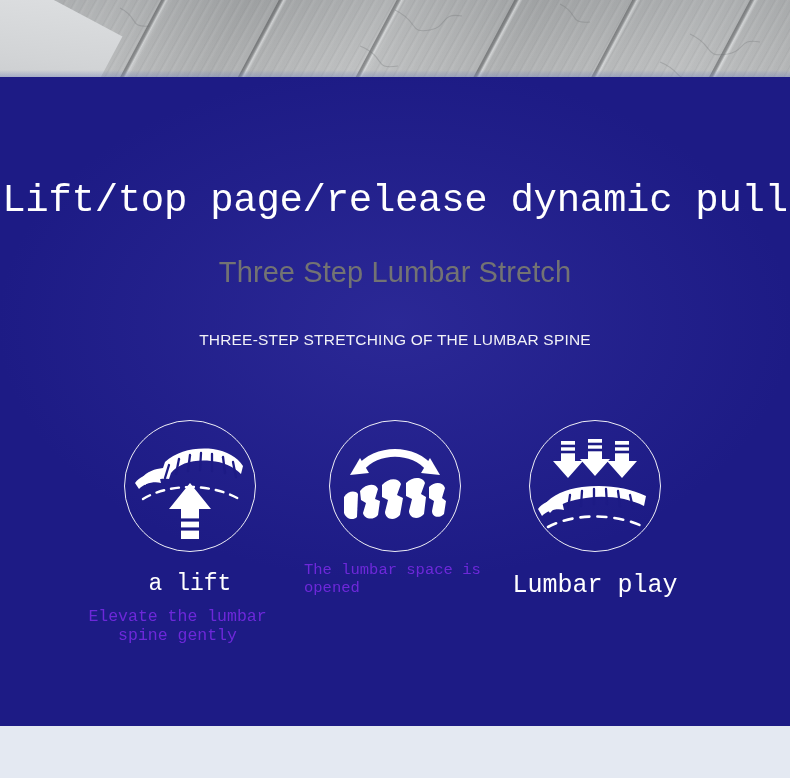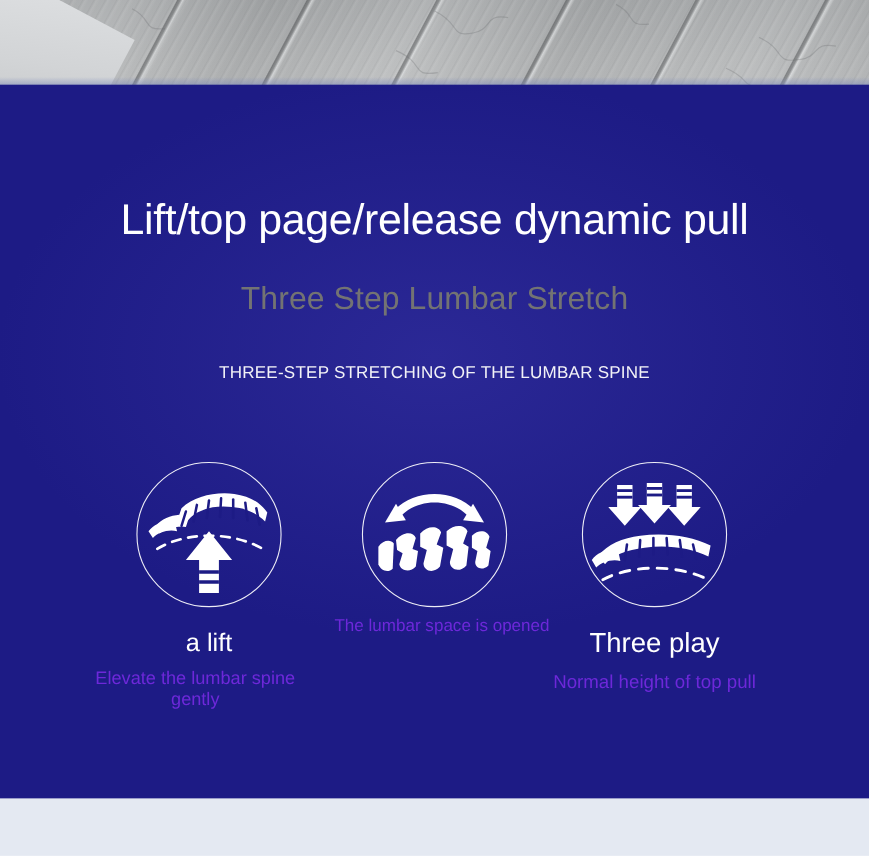--- a/index.html
+++ b/index.html
@@ -121,20 +121,21 @@
   .title-main {
     position: absolute;
     left: 0; top: 179px;
     width: 790px;
     text-align: center;
     color: #ffffff;
     font-size: 39px;
     font-weight: 400;
     letter-spacing: -0.3px;
     white-space: nowrap;
+    font-family: Liberation Mono, monospace;
   }
   .title-sub {
     position: absolute;
     left: 0; top: 256px;
     width: 790px;
     text-align: center;
     color: #737373;
     font-size: 29px;
     font-weight: 400;
     letter-spacing: 0.1px;
@@ -151,20 +152,21 @@
     letter-spacing: 0.2px;
     white-space: nowrap;
   }
 
   
   .steps {
     position: absolute;
     left: 0; top: 420px;
     width: 790px;
     height: 240px;
+    font-family: Liberation Mono, monospace;
   }
   .step {
     position: absolute;
     top: 0;
     width: 250px;
     text-align: center;
   }
   .step-1 { left: 65px; }
   .step-2 { left: 270px; }
   .step-3 { left: 470px; }
@@ -329,21 +331,20 @@
             <path d="M52 70 L 51 85"></path>
             <path d="M64 68 L 64 83"></path>
             <path d="M76 68 L 77 83"></path>
             <path d="M88 70 L 90 85"></path>
             <path d="M100 74 L 103 87"></path>
           </g>
 
           <path d="M18 106 C 44 92, 86 92, 114 106" stroke="#ffffff" stroke-width="2.6" fill="none" stroke-dasharray="9 8" stroke-linecap="round"></path>
         </svg>
       </div>
-      <div class="step-label">Three play</div>
-      <div class="step-desc">Normal height of top pull</div>
+      <div class="step-label">Lumbar play</div>
     </div>
 
   </div>
 
   <div class="bottom-strip"></div>
 
 </div>
 
 </body></html>

